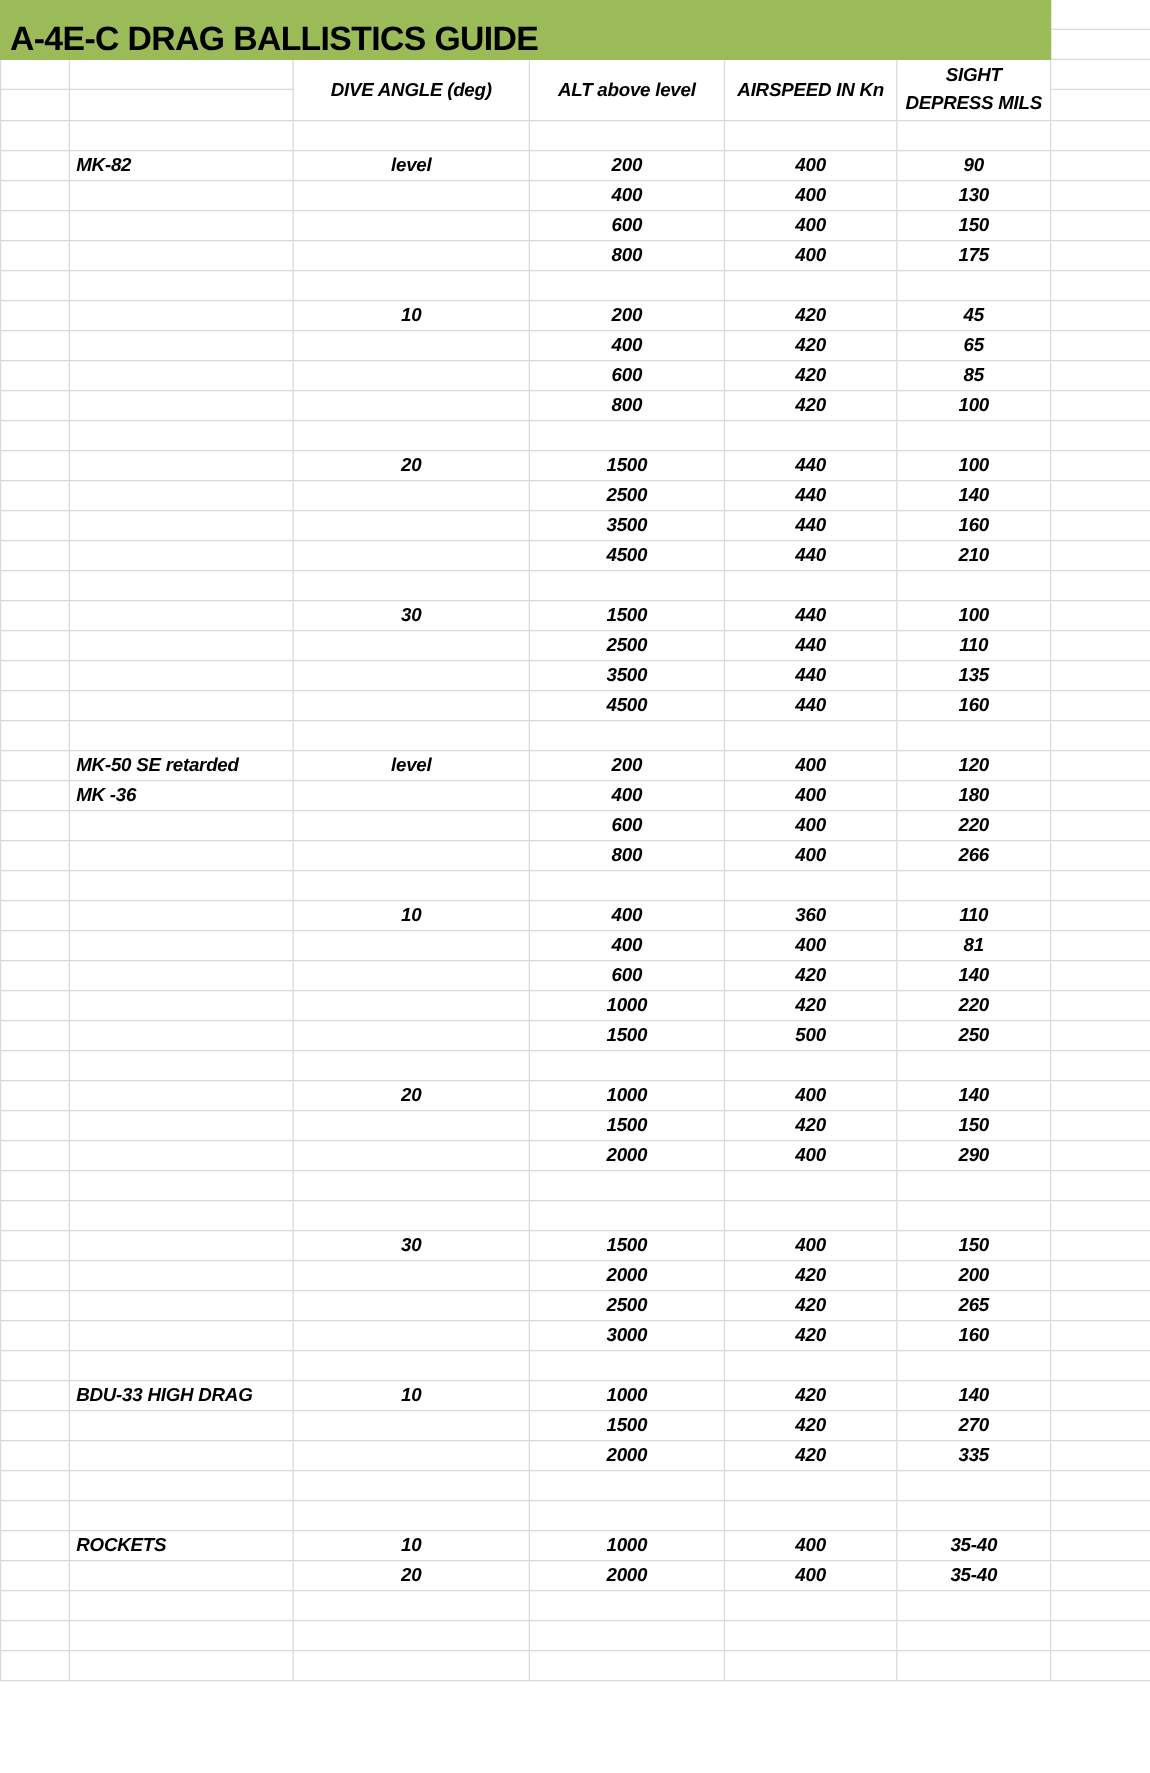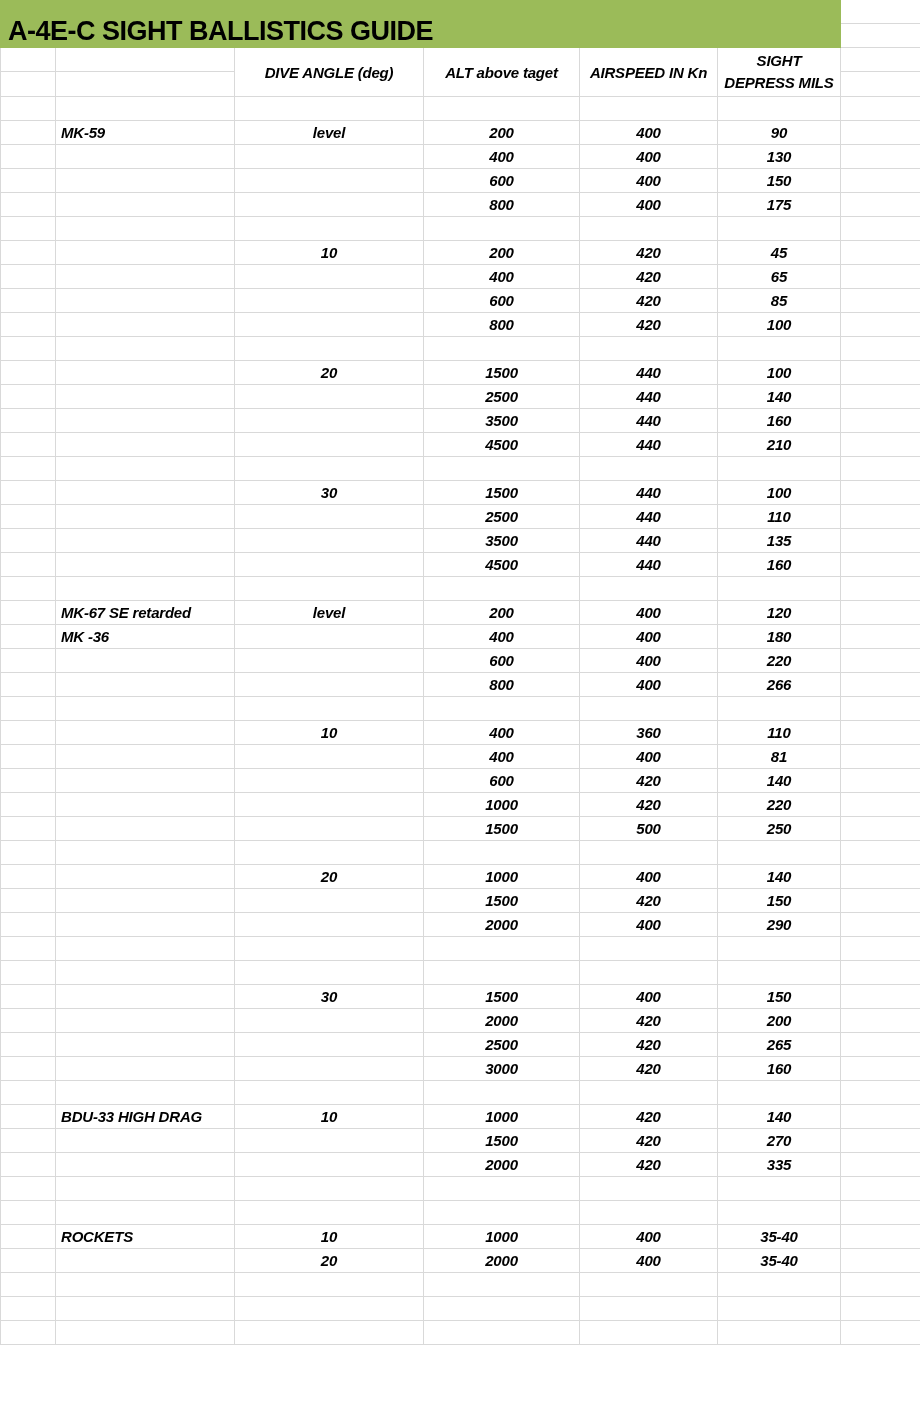--- a/index.html
+++ b/index.html
@@ -30,49 +30,49 @@
     letter-spacing:-0.5px;line-height:1;white-space:nowrap;
   }
   .hdr{grid-row:3/5;}
   .hdr-stack{flex-direction:column;line-height:1.45;}
 </style>
 </head>
 <body>
 
 <div class="sheet">
 
-  <div class="title-cell" style="background: rgb(155, 187, 89);">A-4E-C SIGHT BALLISTICS GUIDE</div>
+  <div class="title-cell" style="background: rgb(155, 187, 89);">A-4E-C DRAG BALLISTICS GUIDE</div>
 
   <div class="cell col-g" style="grid-column:7;grid-row:1"></div>
   <div class="cell col-g" style="grid-column:7;grid-row:2"></div>
 
   <div class="cell col-a" style="grid-column:1;grid-row:3"></div>
   <div class="cell col-a" style="grid-column:1;grid-row:4"></div>
   <div class="cell" style="grid-column:2;grid-row:3"></div>
   <div class="cell" style="grid-column:2;grid-row:4"></div>
   <div class="cell col-g" style="grid-column:7;grid-row:3"></div>
   <div class="cell col-g" style="grid-column:7;grid-row:4"></div>
 
   <div class="cell hdr" style="grid-column:3">DIVE ANGLE (deg)</div>
-  <div class="cell hdr" style="grid-column:4">ALT above taget</div>
+  <div class="cell hdr" style="grid-column:4">ALT above level</div>
   <div class="cell hdr" style="grid-column:5">AIRSPEED IN Kn</div>
   <div class="cell hdr hdr-stack" style="grid-column:6">
     <span>SIGHT</span>
     <span>DEPRESS MILS</span>
   </div>
 
 <div class="cell col-a" style="grid-area: 5 / 1;"></div>
     <div class="cell col-b left" style="grid-area: 5 / 2;"></div>
     <div class="cell col-c" style="grid-area: 5 / 3;"></div>
     <div class="cell col-d" style="grid-area: 5 / 4;"></div>
     <div class="cell col-e" style="grid-area: 5 / 5;"></div>
     <div class="cell col-f" style="grid-area: 5 / 6;"></div>
     <div class="cell col-g" style="grid-area: 5 / 7;"></div>
     <div class="cell col-a" style="grid-area: 6 / 1;"></div>
-    <div class="cell col-b left" style="grid-area: 6 / 2;">MK-59</div>
+    <div class="cell col-b left" style="grid-area: 6 / 2;">MK-82</div>
     <div class="cell col-c" style="grid-area: 6 / 3;">level</div>
     <div class="cell col-d" style="grid-area: 6 / 4;">200</div>
     <div class="cell col-e" style="grid-area: 6 / 5;">400</div>
     <div class="cell col-f" style="grid-area: 6 / 6;">90</div>
     <div class="cell col-g" style="grid-area: 6 / 7;"></div>
     <div class="cell col-a" style="grid-area: 7 / 1;"></div>
     <div class="cell col-b left" style="grid-area: 7 / 2;"></div>
     <div class="cell col-c" style="grid-area: 7 / 3;"></div>
     <div class="cell col-d" style="grid-area: 7 / 4;">400</div>
     <div class="cell col-e" style="grid-area: 7 / 5;">400</div>
@@ -198,21 +198,21 @@
     <div class="cell col-f" style="grid-area: 24 / 6;">160</div>
     <div class="cell col-g" style="grid-area: 24 / 7;"></div>
     <div class="cell col-a" style="grid-area: 25 / 1;"></div>
     <div class="cell col-b left" style="grid-area: 25 / 2;"></div>
     <div class="cell col-c" style="grid-area: 25 / 3;"></div>
     <div class="cell col-d" style="grid-area: 25 / 4;"></div>
     <div class="cell col-e" style="grid-area: 25 / 5;"></div>
     <div class="cell col-f" style="grid-area: 25 / 6;"></div>
     <div class="cell col-g" style="grid-area: 25 / 7;"></div>
     <div class="cell col-a" style="grid-area: 26 / 1;"></div>
-    <div class="cell col-b left" style="grid-area: 26 / 2;">MK-67 SE retarded</div>
+    <div class="cell col-b left" style="grid-area: 26 / 2;">MK-50 SE retarded</div>
     <div class="cell col-c" style="grid-area: 26 / 3;">level</div>
     <div class="cell col-d" style="grid-area: 26 / 4;">200</div>
     <div class="cell col-e" style="grid-area: 26 / 5;">400</div>
     <div class="cell col-f" style="grid-area: 26 / 6;">120</div>
     <div class="cell col-g" style="grid-area: 26 / 7;"></div>
     <div class="cell col-a" style="grid-area: 27 / 1;"></div>
     <div class="cell col-b left" style="grid-area: 27 / 2;">MK -36</div>
     <div class="cell col-c" style="grid-area: 27 / 3;"></div>
     <div class="cell col-d" style="grid-area: 27 / 4;">400</div>
     <div class="cell col-e" style="grid-area: 27 / 5;">400</div>

